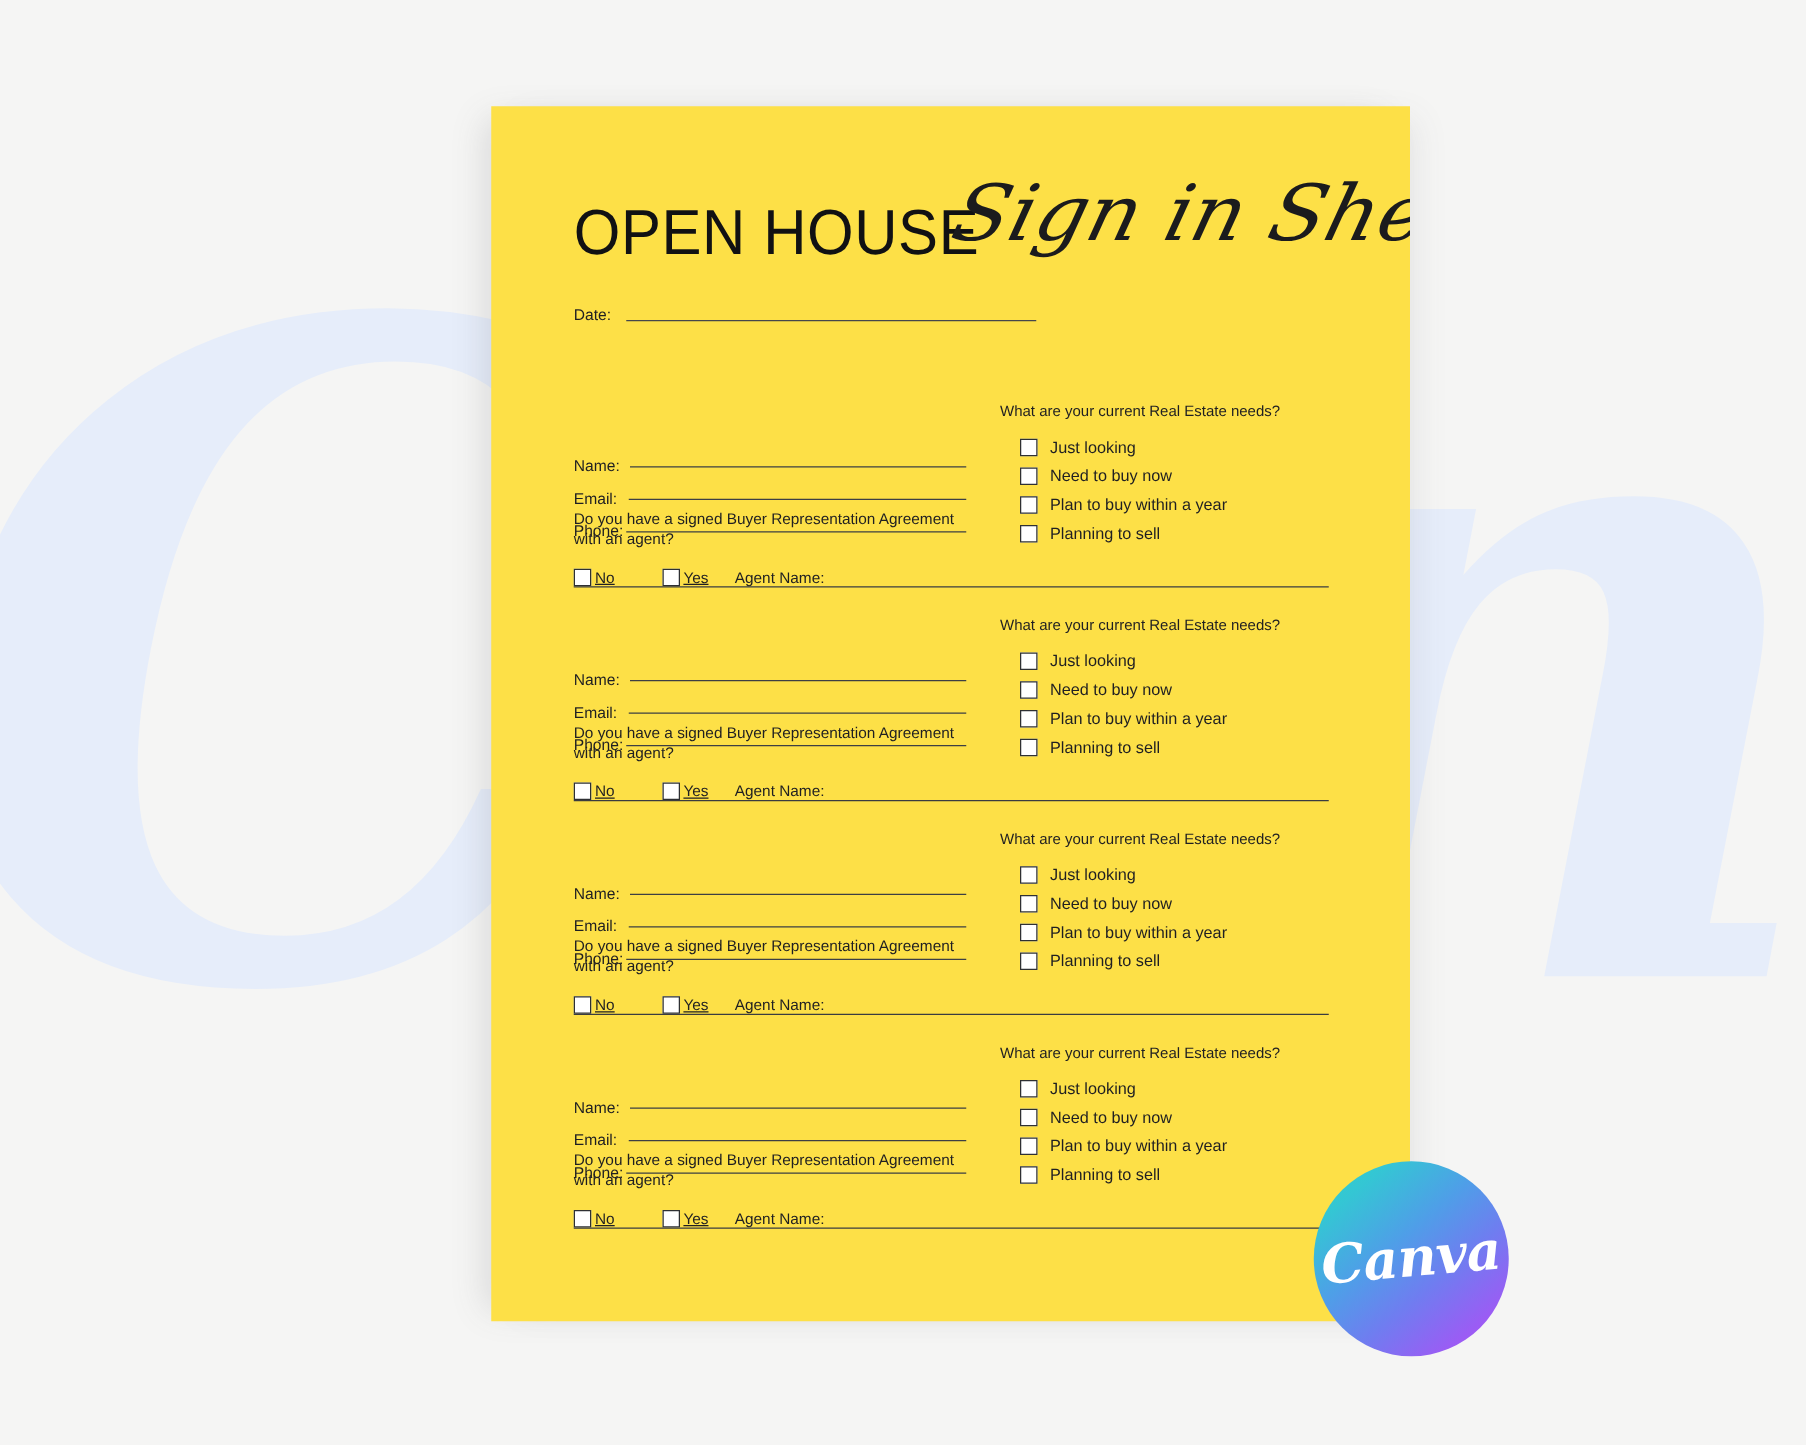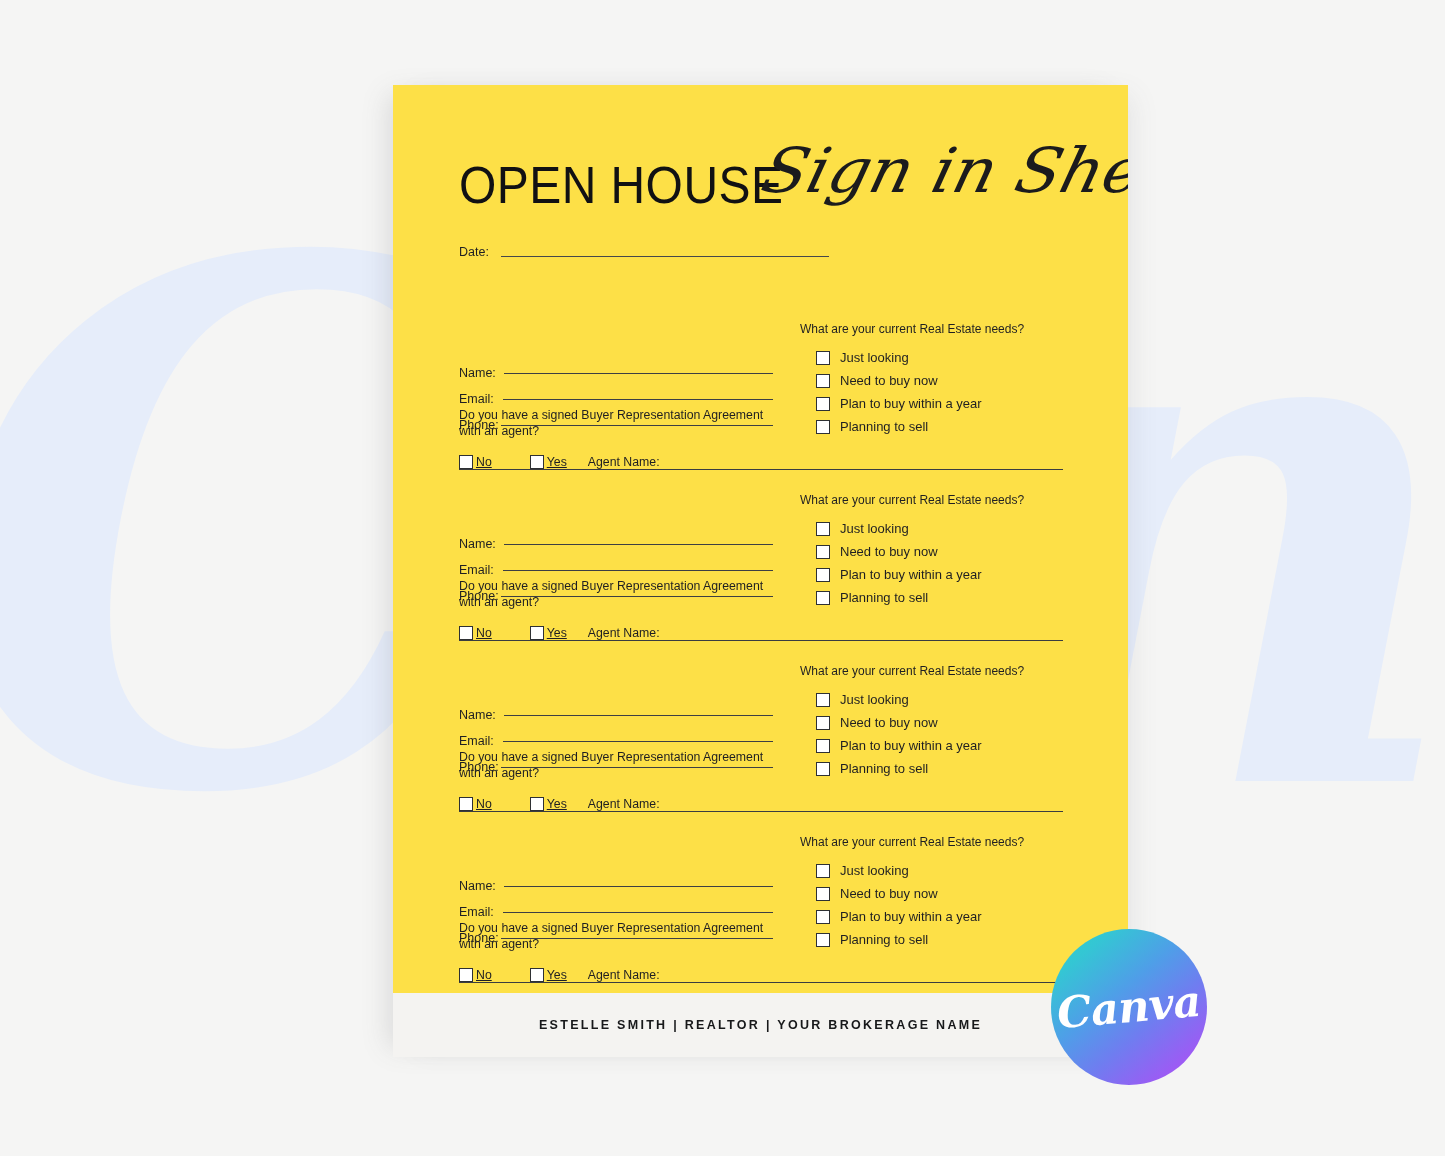--- a/index.html
+++ b/index.html
@@ -486,20 +486,17 @@
             <span class="cbox"></span>
             <span>Yes</span>
           </div>
           <span class="agent-label">Agent Name:</span>
           <span class="agent-rule"></span>
         </div>
       </div>
       <div class="entry-sep" style="top: 897px;"></div>
     </div>
 
-  <div id="doc-footer">
-    <div id="footer-text">ESTELLE SMITH | REALTOR | YOUR BROKERAGE NAME</div>
-  </div>
 </div>
 
 <div id="canva-badge">
   <div id="canva-wordmark">Canva</div>
 </div>
 
 </body></html>

